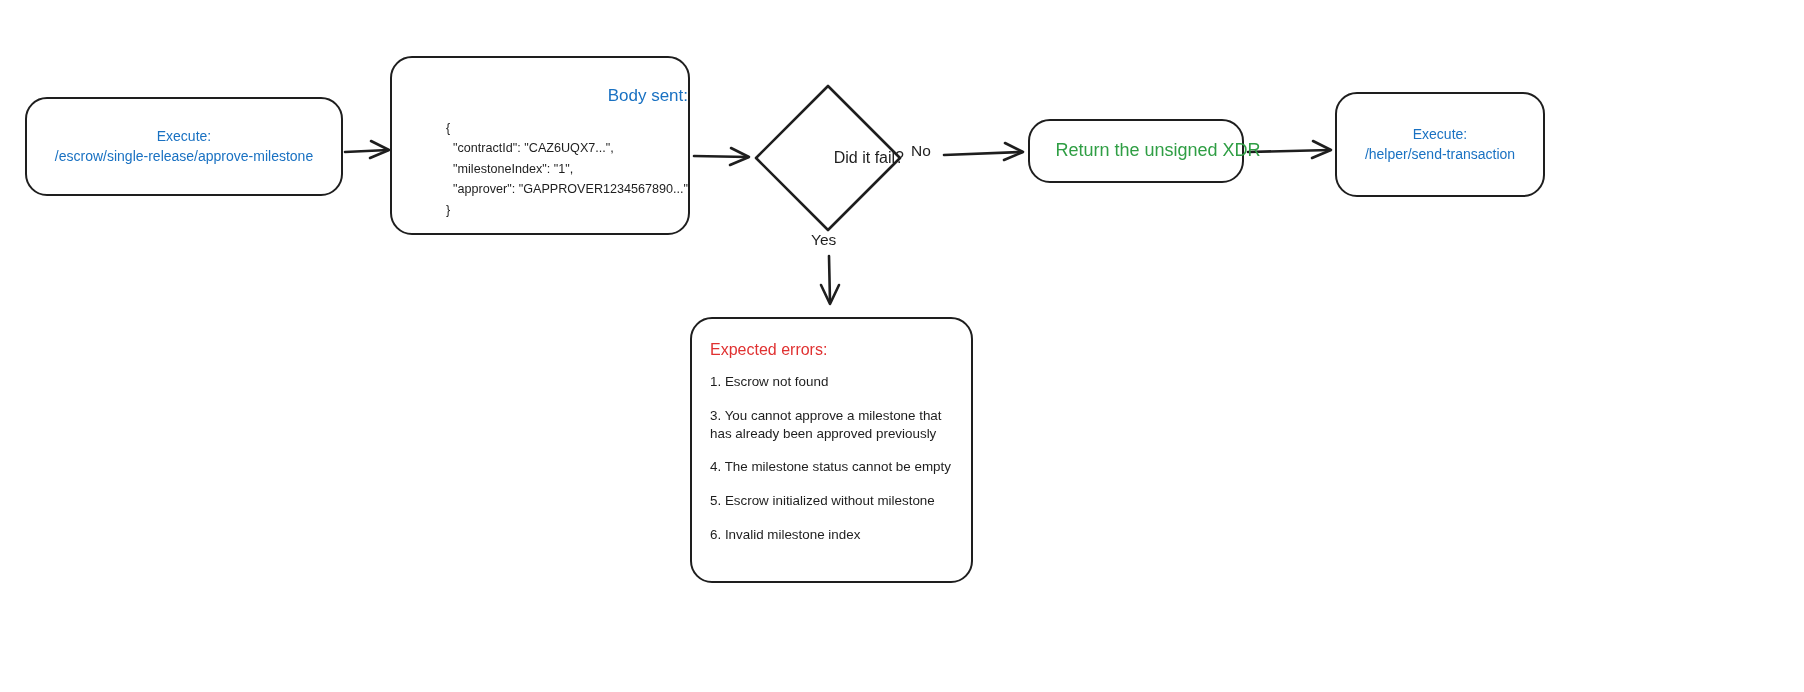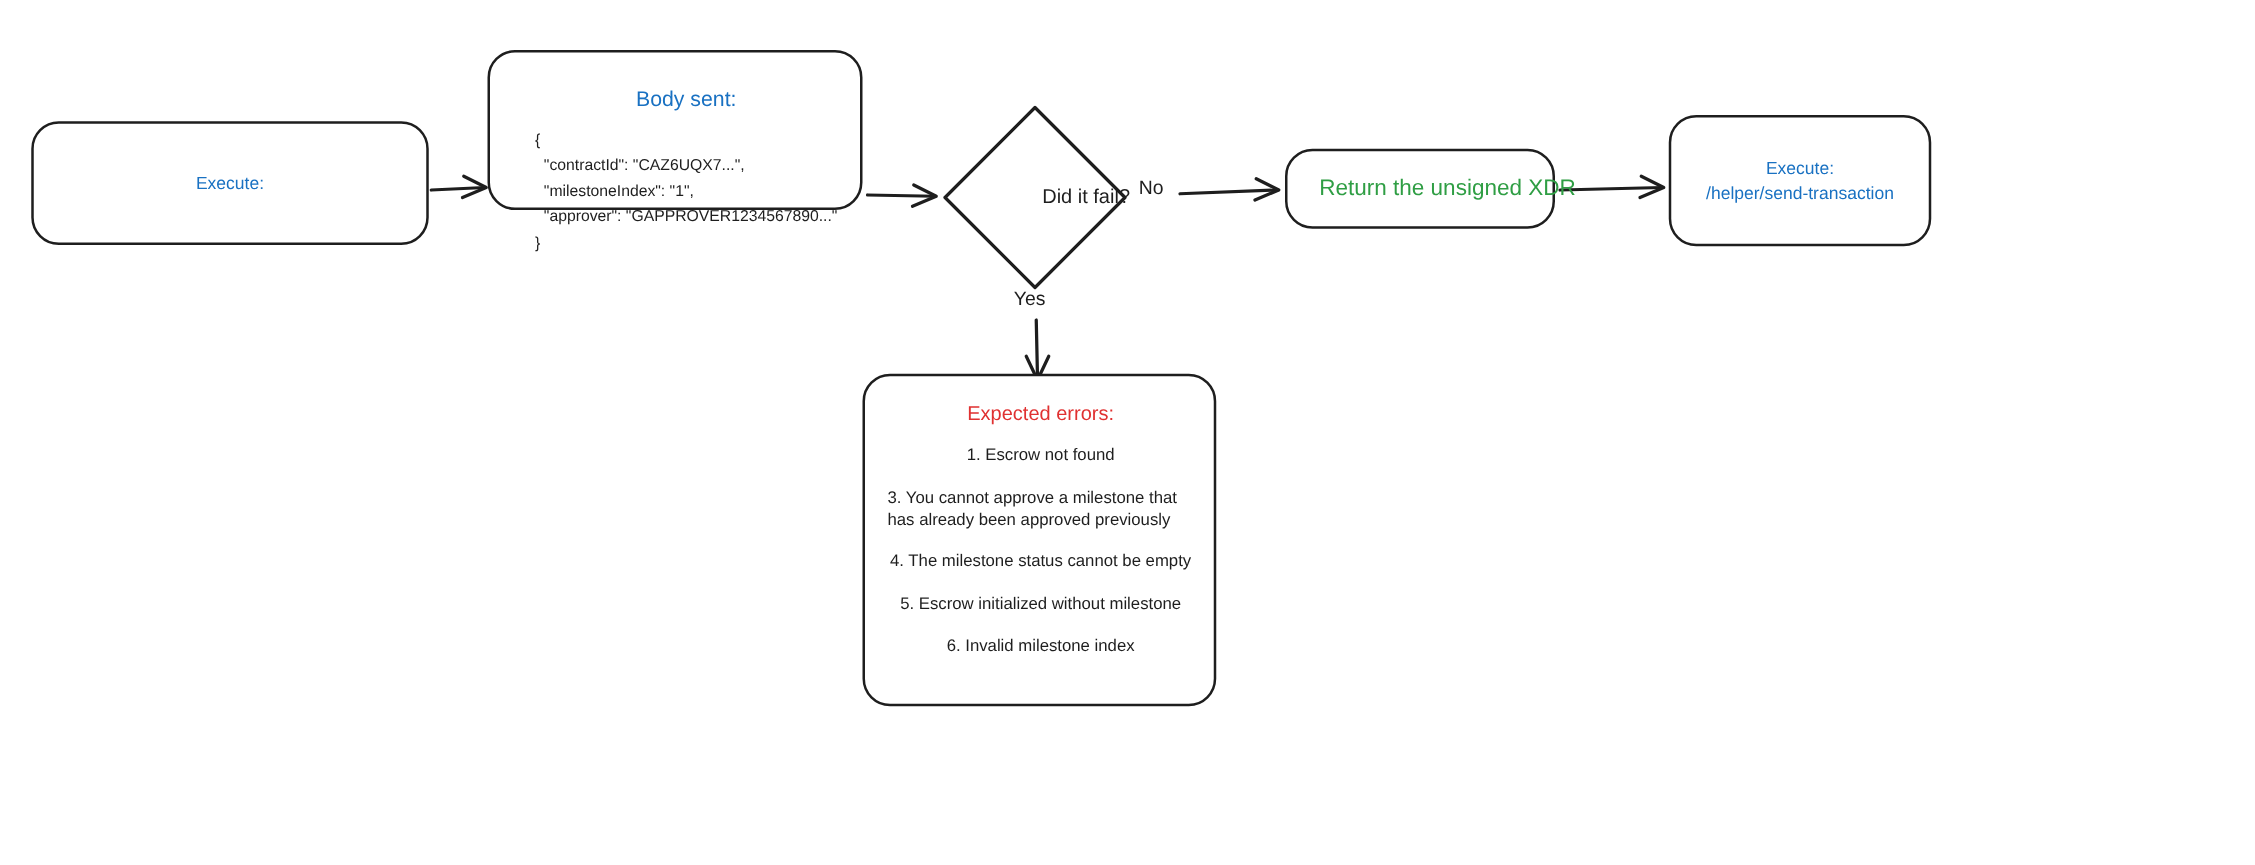--- a/index.html
+++ b/index.html
@@ -49,24 +49,24 @@
   #node-start {
     left: 25px;
     top: 97px;
     width: 318px;
     height: 99px;
   }
 
   
   #node-body {
     left: 390px;
-    top: 40px;
+    top: 56px;
     width: 300px;
-    height: 128px;
-    align-items: center;
+    height: 179px;
+    align-items: flex-end;
     justify-content: flex-start;
     padding: 28px 0 0 18px;
     text-align: left;
   }
   #node-body .title {
     color: #1971c2;
     font-size: 17px;
     margin-bottom: 12px;
   }
   #node-body .code {
@@ -115,24 +115,24 @@
   #node-final {
     left: 1335px;
     top: 92px;
     width: 210px;
     height: 105px;
   }
 
   
   #node-errors {
     left: 690px;
-    top: 299px;
+    top: 317px;
     width: 283px;
     height: 266px;
-    align-items: center;
+    align-items: flex-start;
     justify-content: flex-start;
     padding: 16px 16px 0 18px;
     text-align: left;
   }
   #node-errors .err-title {
     color: #e03131;
     font-size: 16px;
     margin: 6px 0 14px 0;
   }
   #node-errors .err-item {
@@ -194,20 +194,21 @@
   </g>
 
   <g>
     <path class="edge-path" d="M 829 256 L 830 302"></path>
     <path class="arrow-head" d="M 821 285 L 830 304 L 839 285"></path>
   </g>
 </svg>
 
 <div class="node" id="node-start">
   <div class="node-line blue-text">Execute:</div>
+  <div class="node-line blue-text">/escrow/single-release/approve-milestone</div>
 </div>
 
 <div class="node" id="node-body">
   <div class="title">Body sent:</div>
   <div class="code">{
   "contractId": "CAZ6UQX7...",
   "milestoneIndex": "1",
   "approver": "GAPPROVER1234567890..."
 }</div>
 </div>

